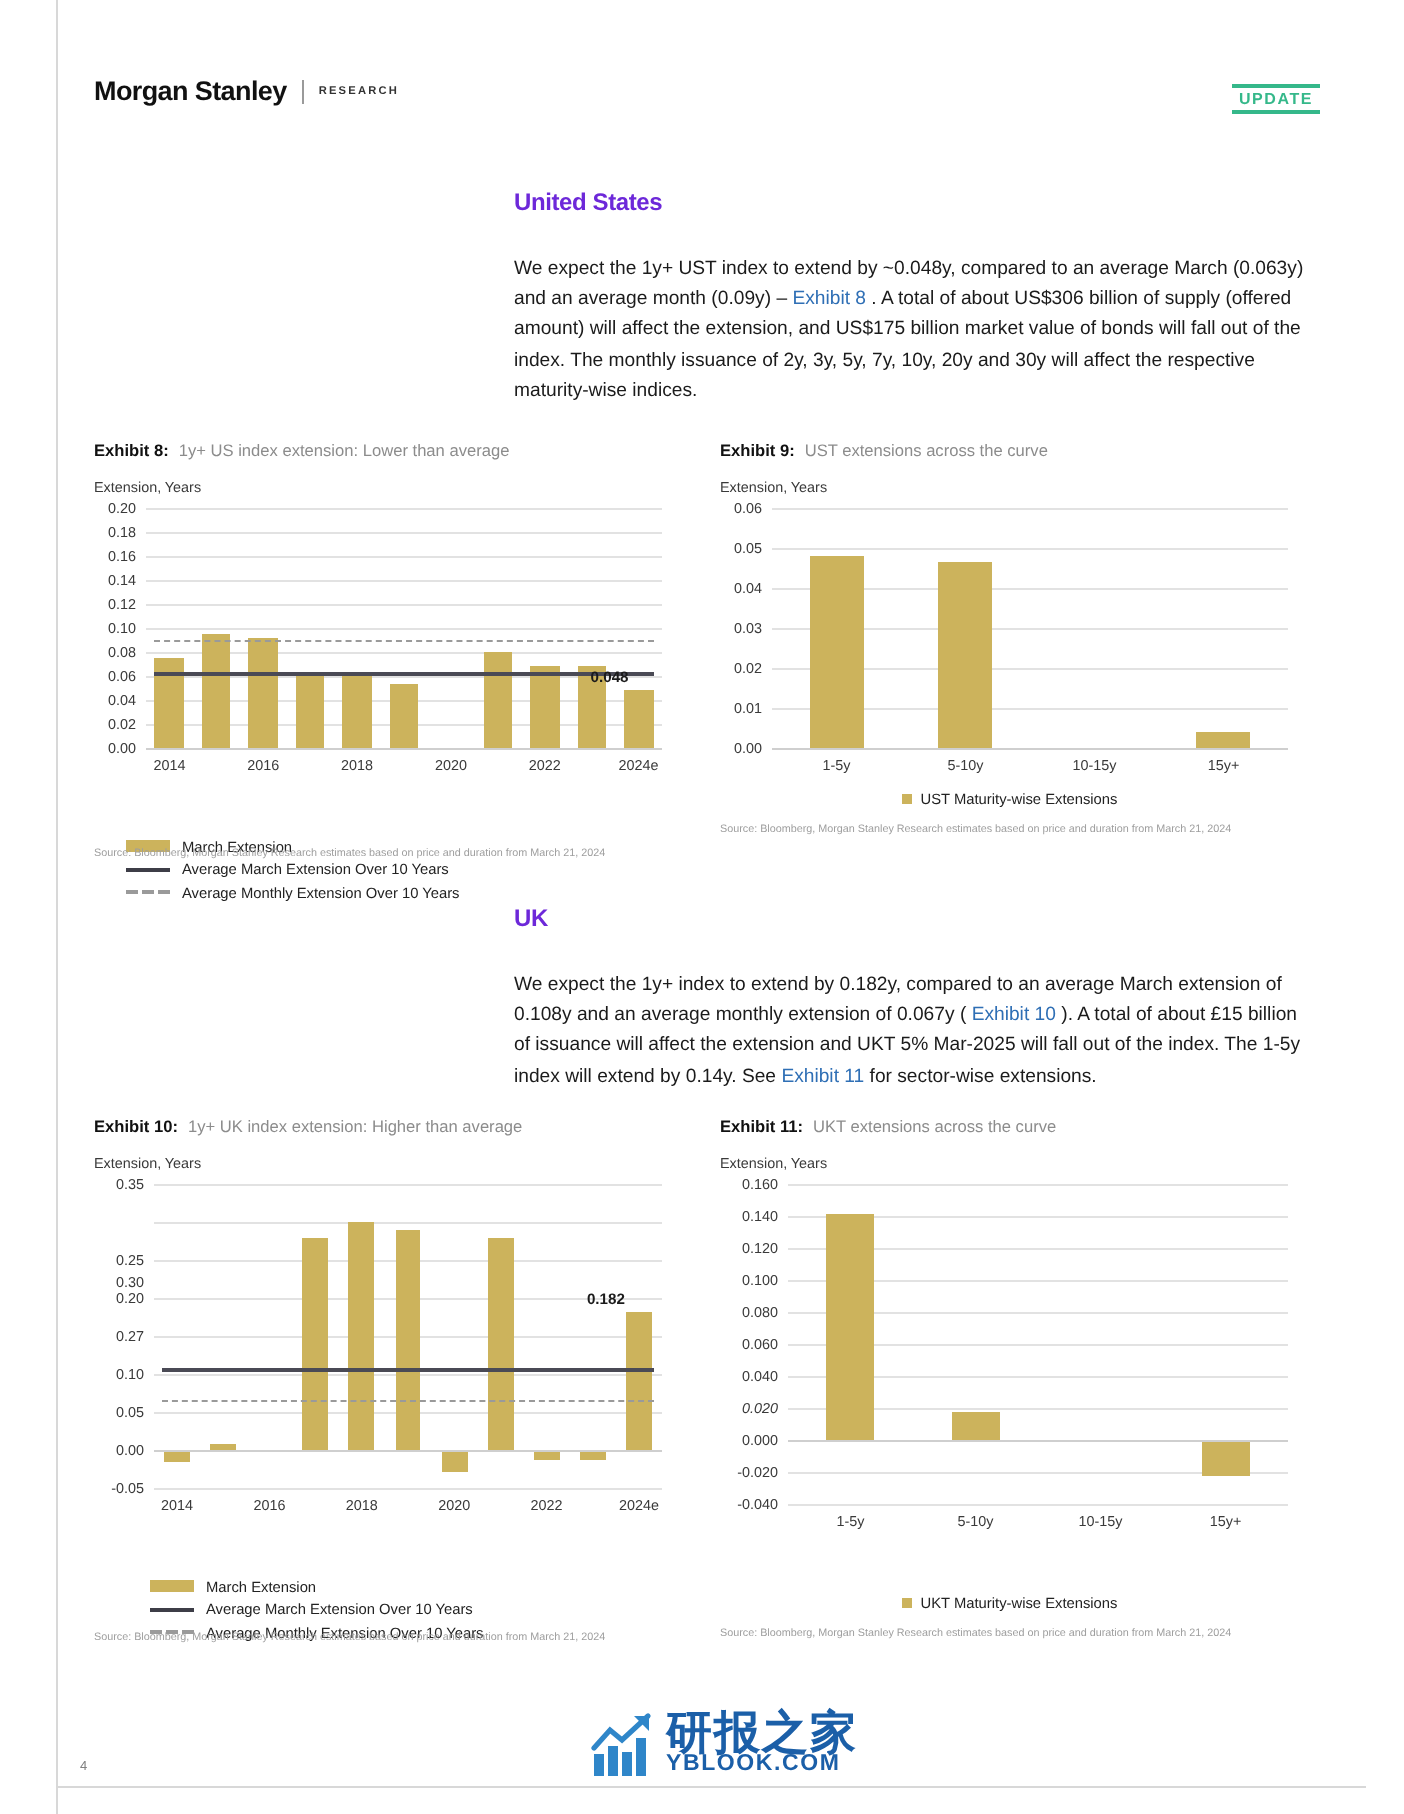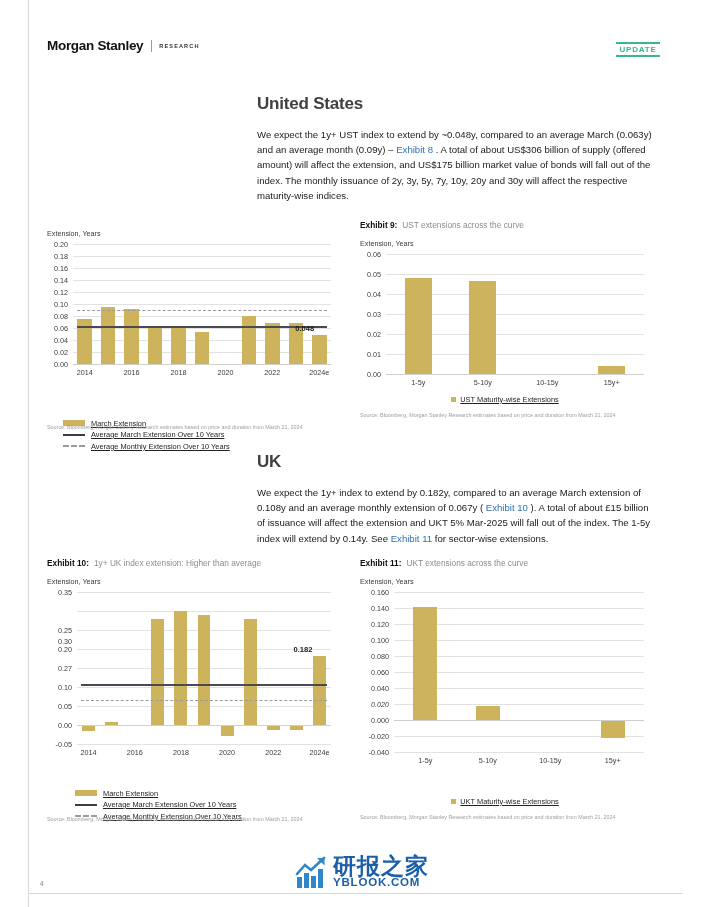--- a/index.html
+++ b/index.html
@@ -33,21 +33,21 @@
   .update-badge {
     position: absolute; right: 42px; top: 42px;
     text-align: center;
   }
   .update-badge .bar-top { height: 2px; background: #35b88a; width: 44px; margin-bottom: 1px; }
   .update-badge .bar-bot { height: 1.5px; background: #35b88a; width: 44px; margin-top: 1px; }
   .update-badge .txt { font-size: 8px; font-weight: 700; letter-spacing: 0.8px; color: #35b88a; }
 
   
   .section-title {
-    position: absolute; left: 257px; font-size: 17px; font-weight: 700; color: #404040;
+    position: absolute; left: 257px; font-size: 12px; font-weight: 700; color: #6d28d9;
     letter-spacing: -0.2px;
   }
   .para {
     position: absolute; left: 257px; width: 398px;
     font-size: 9.6px; line-height: 15.2px; color: #1b1b1b;
     text-align: left;
   }
   .xref { color: #2f6fb5; }
 
   
@@ -68,21 +68,21 @@
   }
   .bar { position: absolute; background: #ccb35c; }
   .avgline { position: absolute; height: 1.6px; background: #4a4a55; }
   .avgline-dash {
     position: absolute; height: 0px; border-top: 1.8px dashed #9a9a9a;
   }
   .baseline { position: absolute; height: 1px; background: #cfcfcf; left: 0; }
   .datalabel { position: absolute; font-size: 7.6px; font-weight: 700; color: #1b1b1b; }
 
   .legend { position: absolute; font-size: 7.4px; color: #222; }
-  .legend-row { display: flex; align-items: center; margin-top: 2.5px; text-decoration: underline; }
+  .legend-row { display: flex; align-items: center; margin-top: 2.5px; }
   .sw-bar { width: 22px; height: 6px; background: #ccb35c; margin-right: 6px; }
   .sw-solid { width: 22px; height: 2px; background: #3d3d47; margin-right: 6px; }
   .sw-dash { width: 22px; height: 0; border-top: 2px dashed #9a9a9a; margin-right: 6px; }
   .sw-sq { width: 5px; height: 5px; background: #ccb35c; margin-right: 4px; }
   .legend-center { display: flex; align-items: center; justify-content: center; }
 
   .source {
     position: absolute; font-size: 5.4px; color: #9e9e9e; line-height: 7.6px; width: 300px;
   }
 
@@ -116,20 +116,23 @@
     <div class="bar-bot"></div>
   </div>
 
   <div class="section-title" style="top:94px;">United States</div>
   <div class="para" style="top:127px;"><span>We expect the 1y+ UST index to extend by ~0.048y, compared to an average March (0.063y) and an average month (0.09y) – </span><span class="xref">Exhibit 8</span><span> . A total of about US$306 billion of supply (offered amount) will affect the extension, and US$175 billion market value of bonds will fall out of the index. The monthly issuance of 2y, 3y, 5y, 7y, 10y, 20y and 30y will affect the respective maturity-wise indices.</span></div>
 
   <div class="section-title" style="top:452px;">UK</div>
   <div class="para" style="top:485px;"><span>We expect the 1y+ index to extend by 0.182y, compared to an average March extension of 0.108y and an average monthly extension of 0.067y ( </span><span class="xref">Exhibit 10</span><span> ). A total of about £15 billion of issuance will affect the extension and UKT 5% Mar-2025 will fall out of the index. The 1-5y index will extend by 0.14y. See </span><span class="xref">Exhibit 11</span><span> for sector-wise extensions.</span></div>
 
   <div class="exhibit" style="left:47px; top:220px; width:300px;">
+    <div class="ex-title">
+      <b>Exhibit 8:</b><span>1y+ US index extension: Lower than average</span>
+    </div>
     <div class="ex-axis-label">Extension, Years</div>
     <div class="chart" id="chart-ex8" style="width:290px; height:140px;">
         <div class="gridline" style="left: 26px; width: 258px; top: 124px;"></div>
         <div class="ytick" style="top: 124px; left: 0px; width: 21px;">0.00</div>
         <div class="gridline" style="left: 26px; width: 258px; top: 112px;"></div>
         <div class="ytick" style="top: 112px; left: 0px; width: 21px;">0.02</div>
         <div class="gridline" style="left: 26px; width: 258px; top: 100px;"></div>
         <div class="ytick" style="top: 100px; left: 0px; width: 21px;">0.04</div>
         <div class="gridline" style="left: 26px; width: 258px; top: 88px;"></div>
         <div class="ytick" style="top: 88px; left: 0px; width: 21px;">0.06</div>

